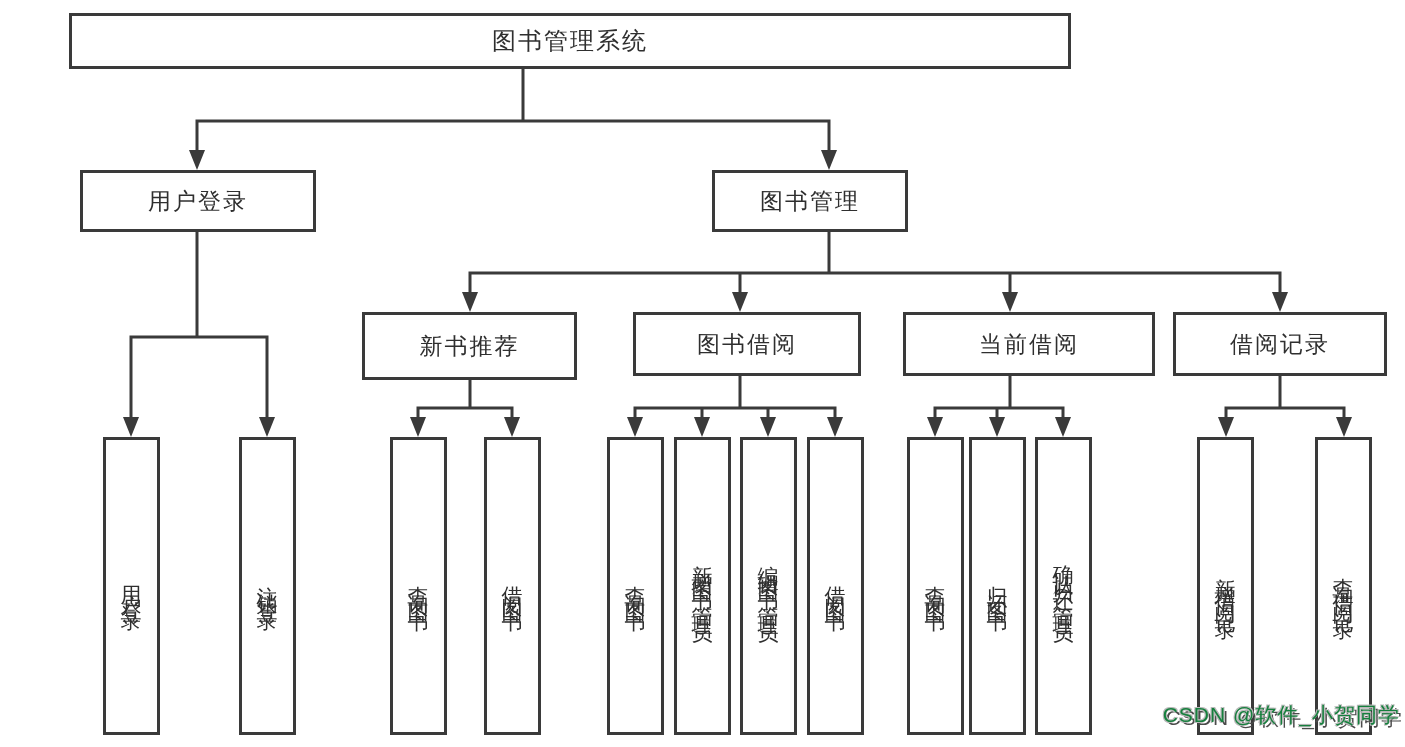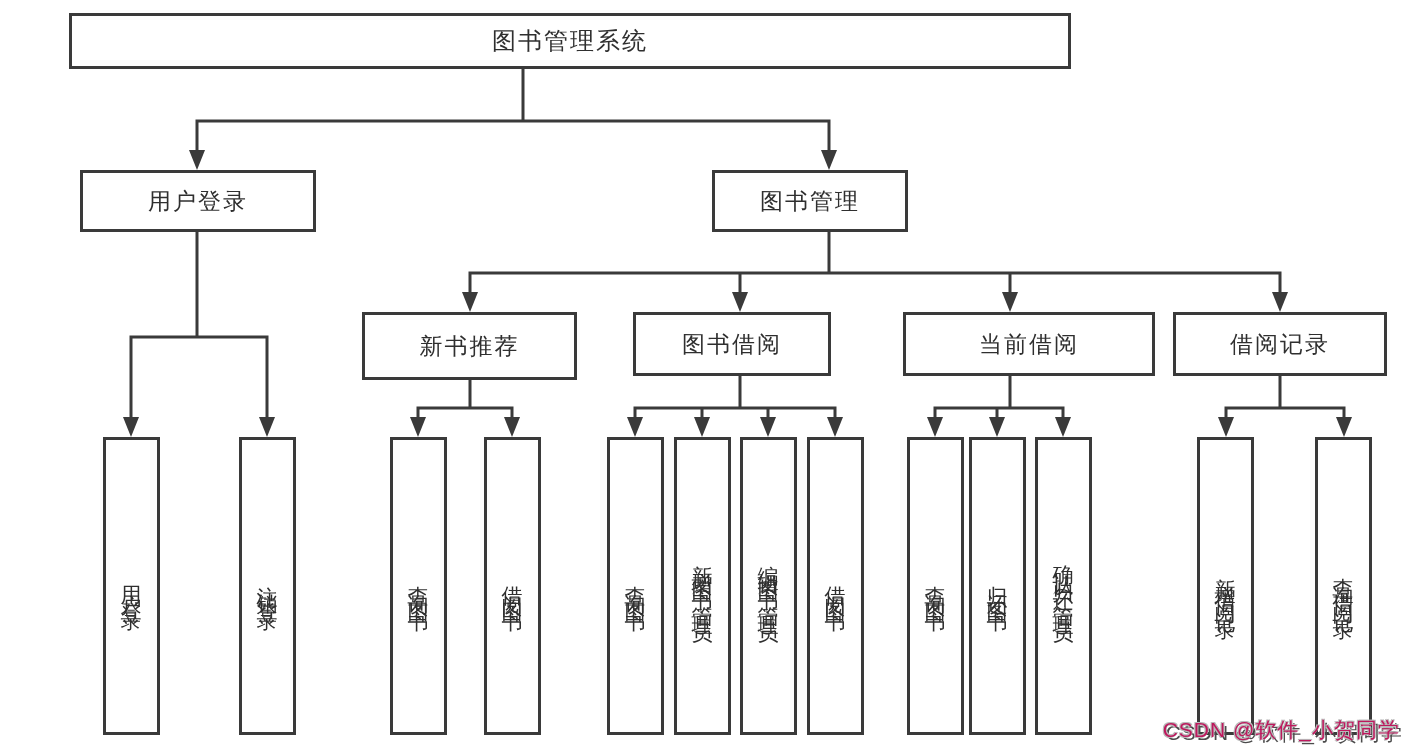--- a/index.html
+++ b/index.html
@@ -57,24 +57,24 @@
     writing-mode:vertical-rl;
     text-orientation:mixed;
     font-size:21px;
     letter-spacing:0.4em;
     line-height:1;
     white-space:nowrap;
   }
   .watermark{
     position:absolute;
     right:5px;
-    bottom:3px;
+    bottom:18px;
     font-size:21px;
     letter-spacing:1px;
-    color:#be185d;
+    color:#15803d;
     text-shadow:
       -1px -1px 0 #b9b9b9,
        1px -1px 0 #b9b9b9,
       -1px  1px 0 #b9b9b9,
        3px  3px 0 #4b4b4b;
     white-space:nowrap;
   }
 </style>
 </head>
 <body>
@@ -130,21 +130,21 @@
       <polygon points="1336,417 1352,417 1344,437"></polygon>
     </g>
   </svg>
 
   <div class="node root" style="left:22px;top:13px;width:1002px;height:56px;margin-left:47px;">图书管理系统</div>
 
   <div class="node" style="left:80px;top:170px;width:236px;height:62px;">用户登录</div>
   <div class="node" style="left:712px;top:170px;width:196px;height:62px;">图书管理</div>
 
   <div class="node" style="left:362px;top:312px;width:215px;height:68px;">新书推荐</div>
-  <div class="node" style="left:633px;top:312px;width:198px;height:64px;">图书借阅</div>
+  <div class="node" style="left:633px;top:312px;width:228px;height:64px;">图书借阅</div>
   <div class="node" style="left:903px;top:312px;width:252px;height:64px;">当前借阅</div>
   <div class="node" style="left:1173px;top:312px;width:214px;height:64px;">借阅记录</div>
 
   <div class="leaf" style="left:103px;">用户登录</div>
   <div class="leaf" style="left:239px;">注销登录</div>
 
   <div class="leaf" style="left:390px;">查询图书</div>
   <div class="leaf" style="left:484px;">借阅图书</div>
 
   <div class="leaf" style="left:607px;">查询图书</div>

